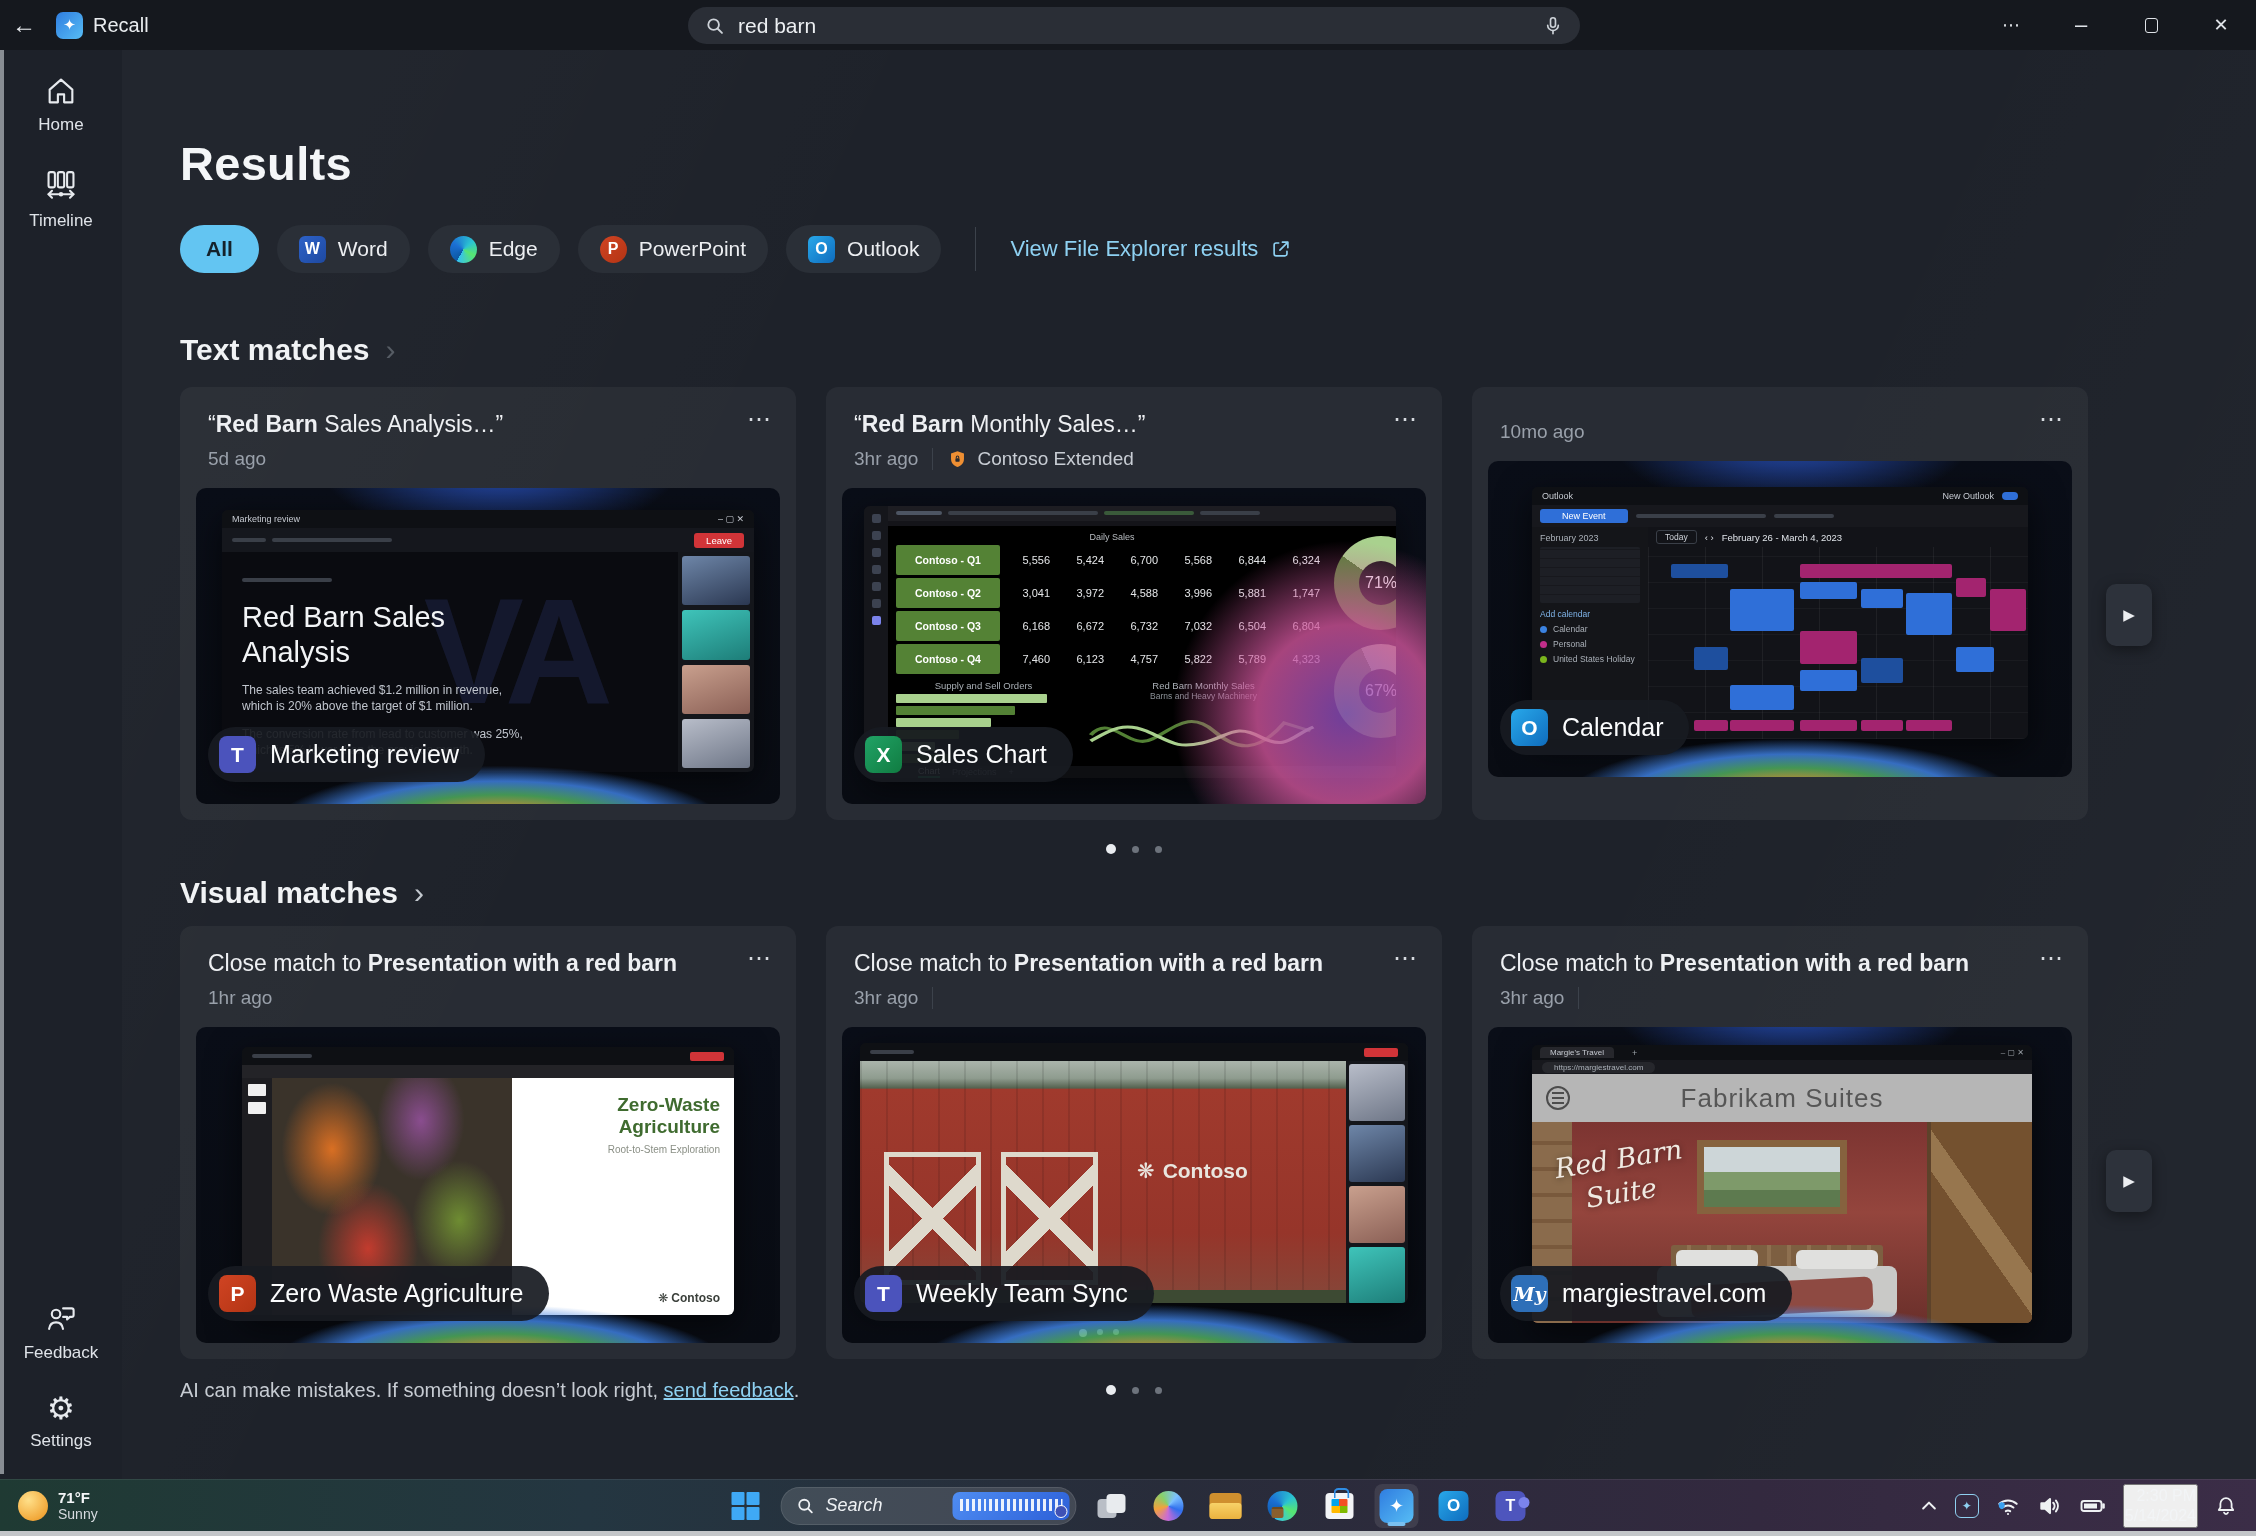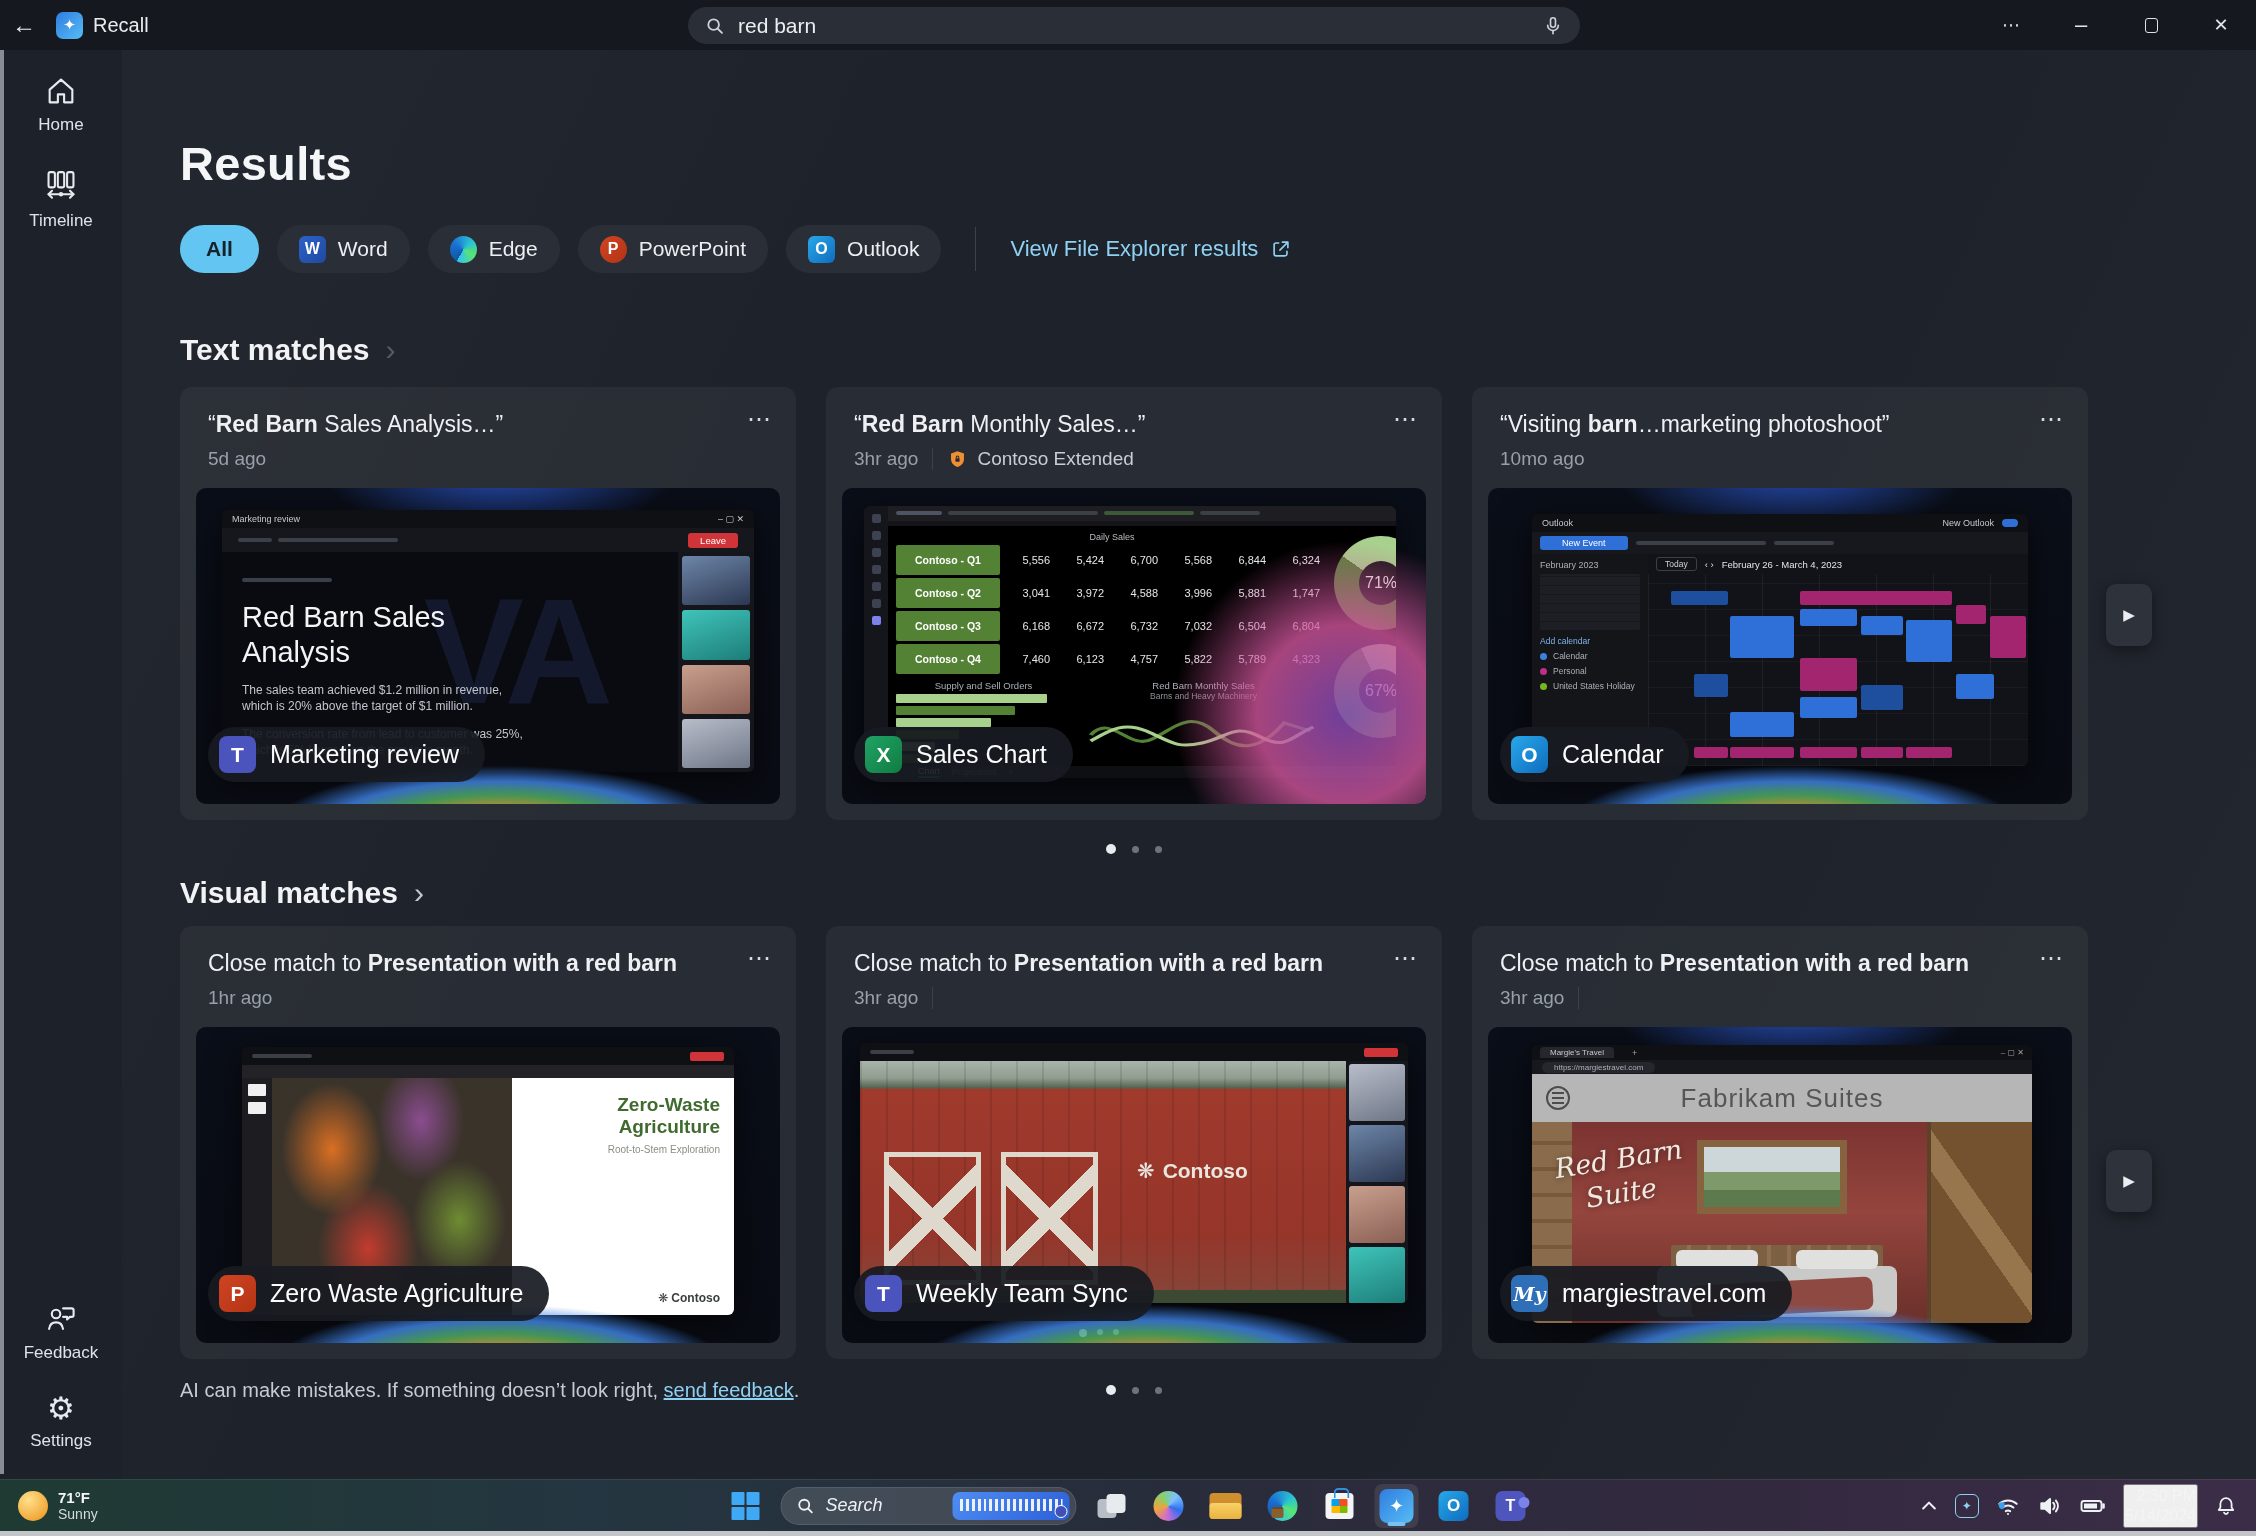--- a/index.html
+++ b/index.html
@@ -116,21 +116,21 @@
 
   
   .mw { position:absolute; background:#14161b; border-radius:6px; overflow:hidden;
     box-shadow:0 10px 34px rgba(0,0,0,.6); }
   .mwtb { height:18px; background:#0e1014; display:flex; align-items:center; padding:0 10px;
     color:#c6cad1; font-size:9px; gap:8px; }
   .mwtb .spacer { flex:1; }
   .tinybar { height:4px; border-radius:2px; background:#3a3f48; }
 
   
-  .t1-toolbar { height:24px; background:#15171d; display:flex; align-items:center; padding:0 16px; gap:6px; }
+  .t1-toolbar { height:24px; background:#15171d; display:flex; align-items:center; padding:0 10px; gap:6px; }
   .leave { margin-left:auto; background:#d13438; color:#fff; font-size:9.5px; border-radius:3px;
     padding:2px 12px; }
   .t1-body { display:flex; height:calc(100% - 42px); }
   .t1-slide { flex:1; background:#0a0b10; padding:16px 20px 10px; position:relative; overflow:hidden; }
   .t1-slide .wm { position:absolute; right:16%; top:6%; font-size:150px; font-weight:700;
     color:rgba(60,72,150,0.22); letter-spacing:-8px; }
   .t1-slide h3 { font-size:29px; color:#f2f4f6; font-weight:400; width:62%; line-height:1.2;
     margin-top:14px; position:relative; }
   .t1-slide p { font-size:12px; color:#c0c5cd; width:68%; margin-top:12px; line-height:1.35; position:relative; }
   .t1-rail { width:76px; padding:4px; display:grid; grid-template-rows:repeat(4,1fr); gap:5px; }
@@ -588,21 +588,20 @@
           </div>
           <div class="badge">
             <span class="bi excel">X</span>
             <span class="blbl">Sales Chart</span>
           </div>
         </div>
       </div>
 
       <div class="card">
         <div class="card-head">
-          <div class="card-title"><span>“Visiting </span><b>barn</b><span>…marketing photoshoot”</span></div>
           <button class="more">⋯</button>
           <div class="card-meta">
               <span>10mo ago</span>
             </div>
         </div>
         <div class="thumb bloom-blue bloom-rainbow">
           <div class="mw" style="left:44px;right:44px;top:26px;bottom:38px">
             <div class="mwtb">
                 <span>Outlook</span>
                 <span class="spacer"></span>

